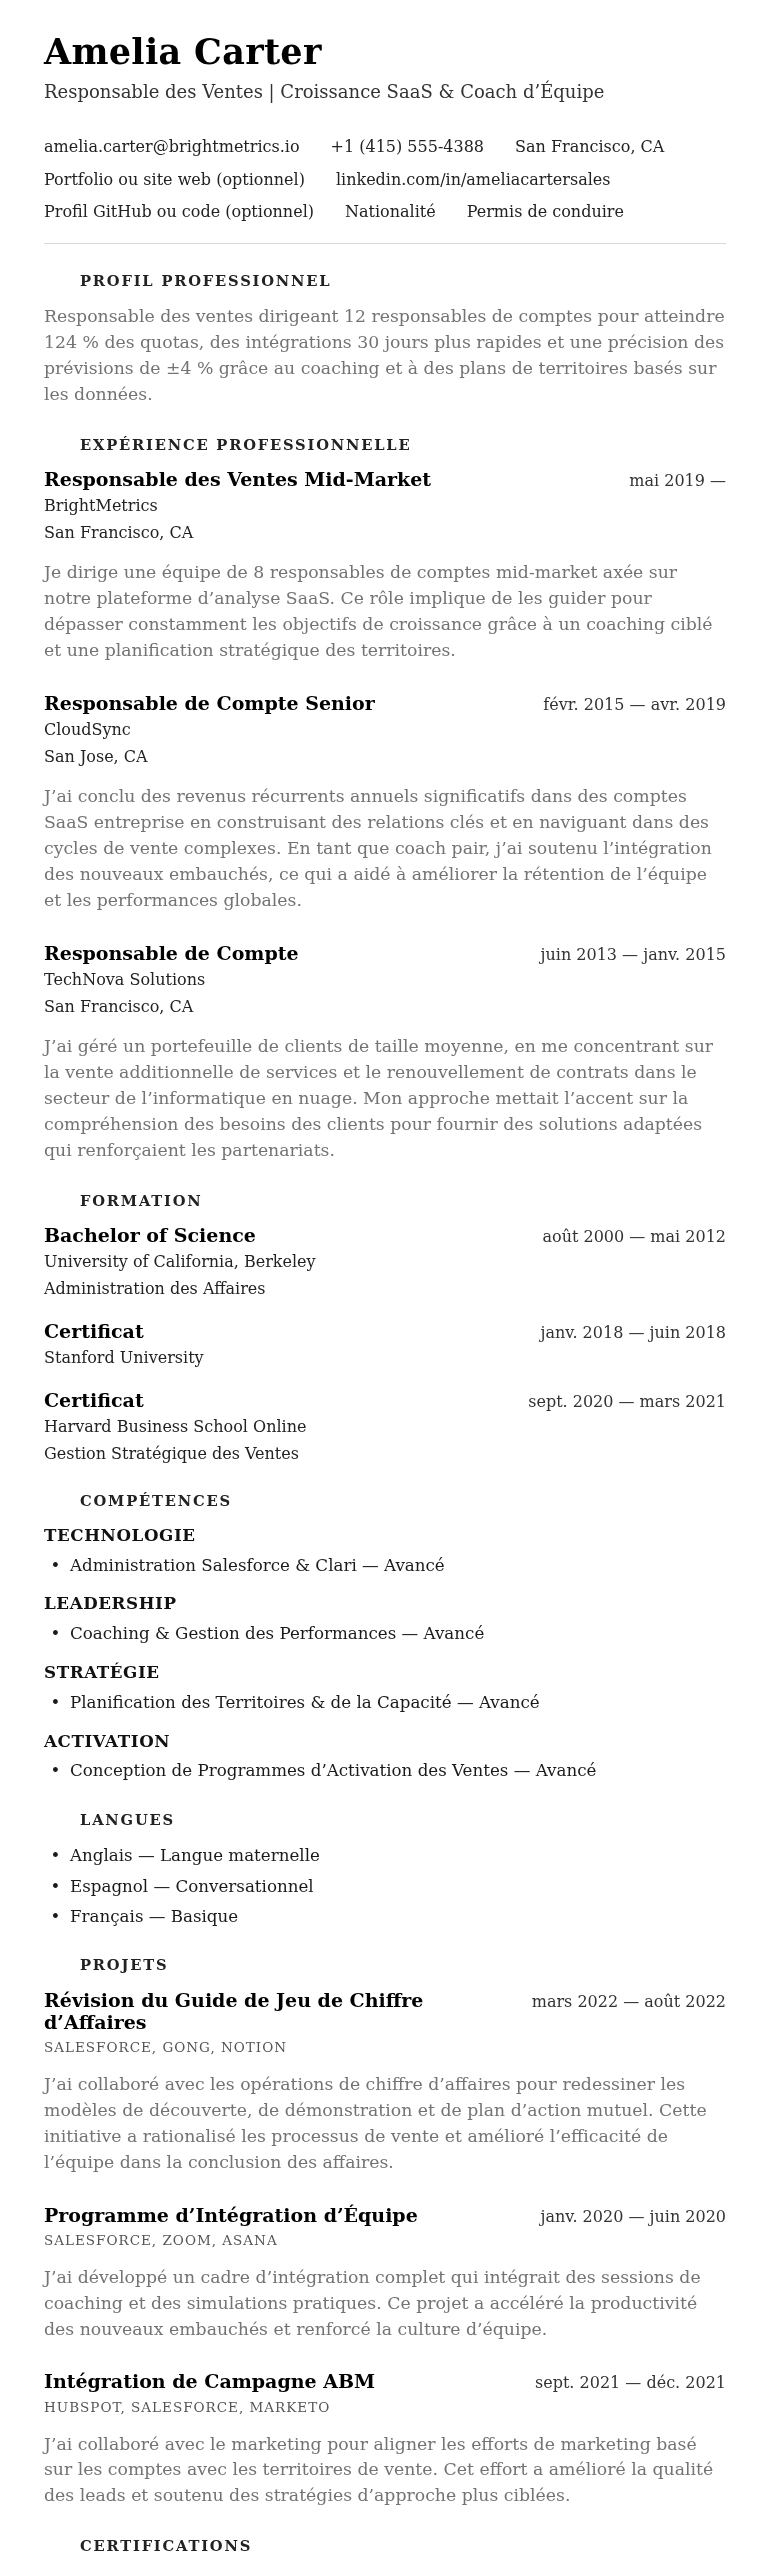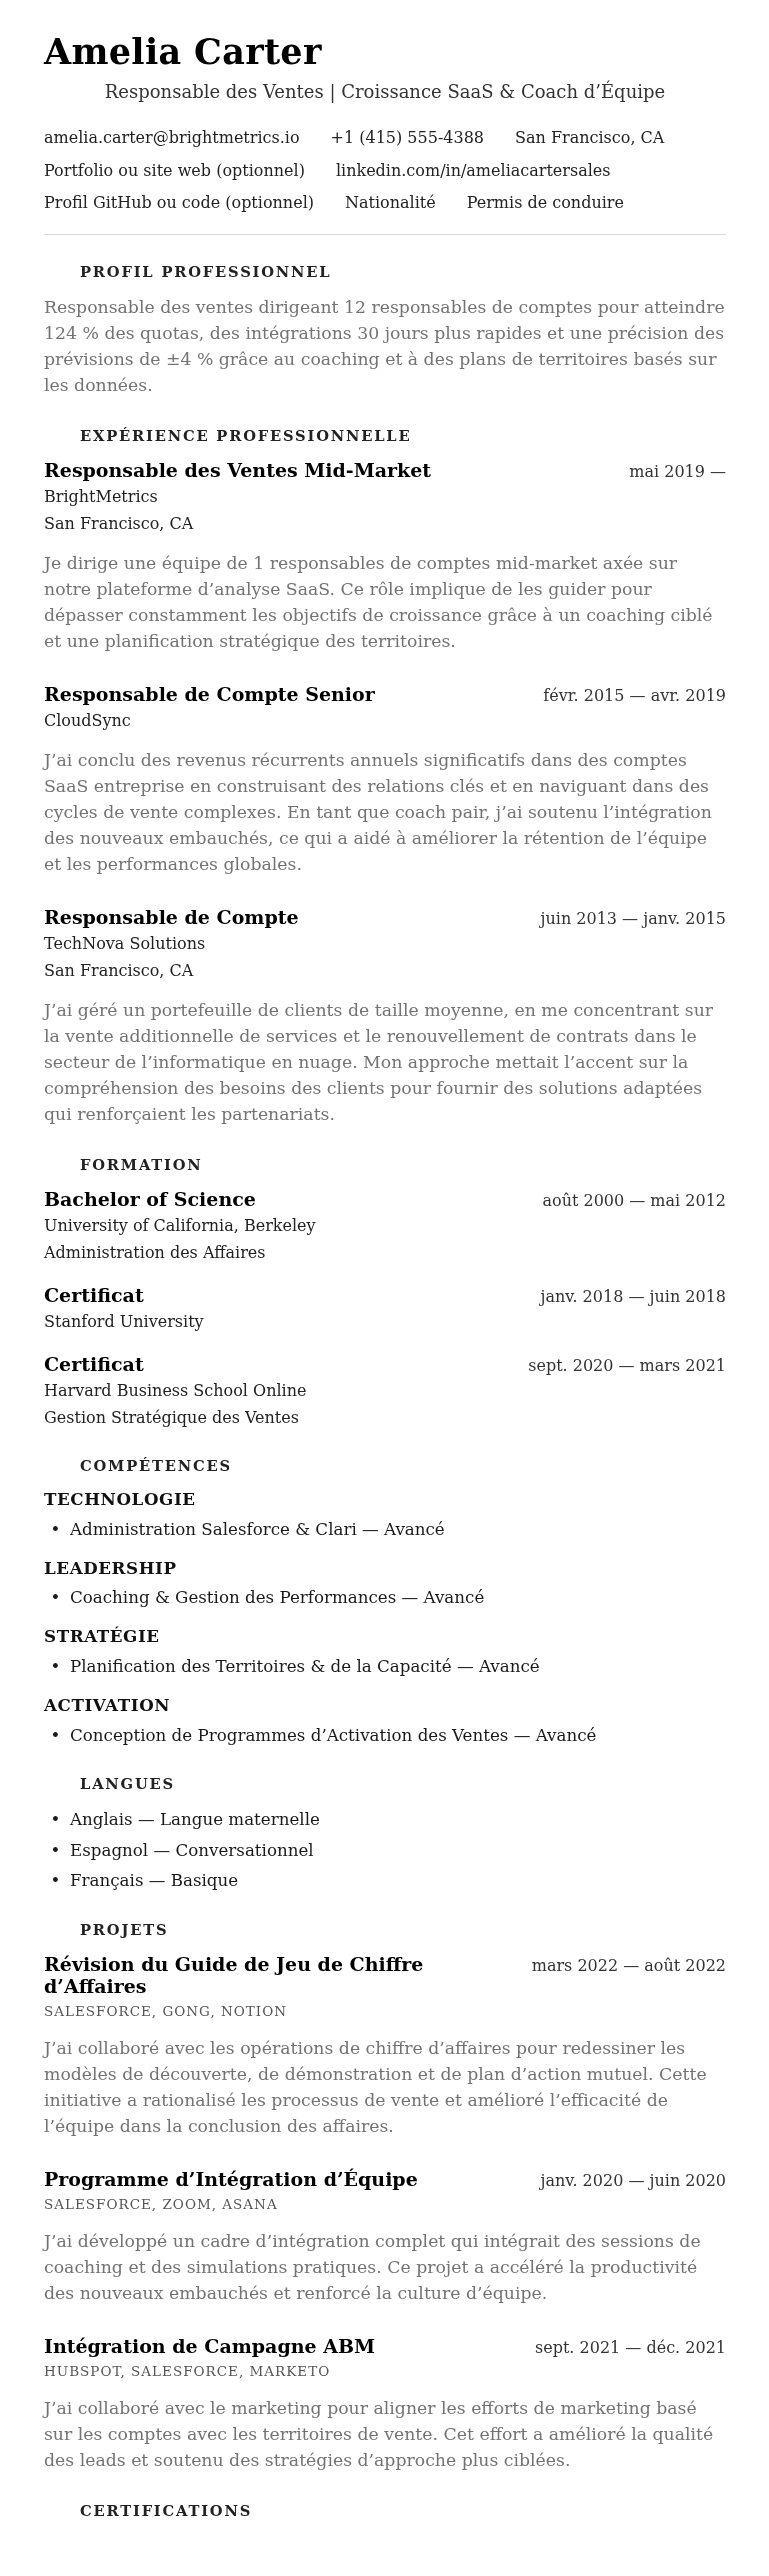--- a/index.html
+++ b/index.html
@@ -18,22 +18,21 @@
   .person-name {
     font-size: 35px;
     font-weight: 700;
     color: #000;
     letter-spacing: 0.3px;
     margin-bottom: 9px;
   }
   .person-title {
     font-size: 18px;
     color: #333;
-    margin-bottom: 25px;
-    text-align: center;
+    margin-bottom: 34px;
   }
   .contact-row {
     display: flex;
     flex-wrap: wrap;
     gap: 6.4px 31px;
     font-size: 16px;
     color: #222;
     margin-bottom: 10.3px;
     line-height: 1.4;
   }
@@ -157,29 +156,30 @@
   <section>
     <h2 class="section-heading">EXPÉRIENCE PROFESSIONNELLE</h2>
 
     <article class="item">
       <div class="item-head">
         <h3 class="item-title">Responsable des Ventes Mid-Market</h3>
         <span class="item-dates">mai 2019 —</span>
       </div>
       <div class="meta-line">BrightMetrics</div>
       <div class="meta-line">San Francisco, CA</div>
-      <p class="body-text">Je dirige une équipe de 1 responsables de comptes mid-market axée sur notre plateforme d’analyse SaaS. Ce rôle implique de les guider pour dépasser constamment les objectifs de croissance grâce à un coaching ciblé et une planification stratégique des territoires.</p>
+      <p class="body-text">Je dirige une équipe de 8 responsables de comptes mid-market axée sur notre plateforme d’analyse SaaS. Ce rôle implique de les guider pour dépasser constamment les objectifs de croissance grâce à un coaching ciblé et une planification stratégique des territoires.</p>
     </article>
 
     <article class="item">
       <div class="item-head">
         <h3 class="item-title">Responsable de Compte Senior</h3>
         <span class="item-dates">févr. 2015 — avr. 2019</span>
       </div>
       <div class="meta-line">CloudSync</div>
+      <div class="meta-line">San Jose, CA</div>
       <p class="body-text">J’ai conclu des revenus récurrents annuels significatifs dans des comptes SaaS entreprise en construisant des relations clés et en naviguant dans des cycles de vente complexes. En tant que coach pair, j’ai soutenu l’intégration des nouveaux embauchés, ce qui a aidé à améliorer la rétention de l’équipe et les performances globales.</p>
     </article>
 
     <article class="item">
       <div class="item-head">
         <h3 class="item-title">Responsable de Compte</h3>
         <span class="item-dates">juin 2013 — janv. 2015</span>
       </div>
       <div class="meta-line">TechNova Solutions</div>
       <div class="meta-line">San Francisco, CA</div>

